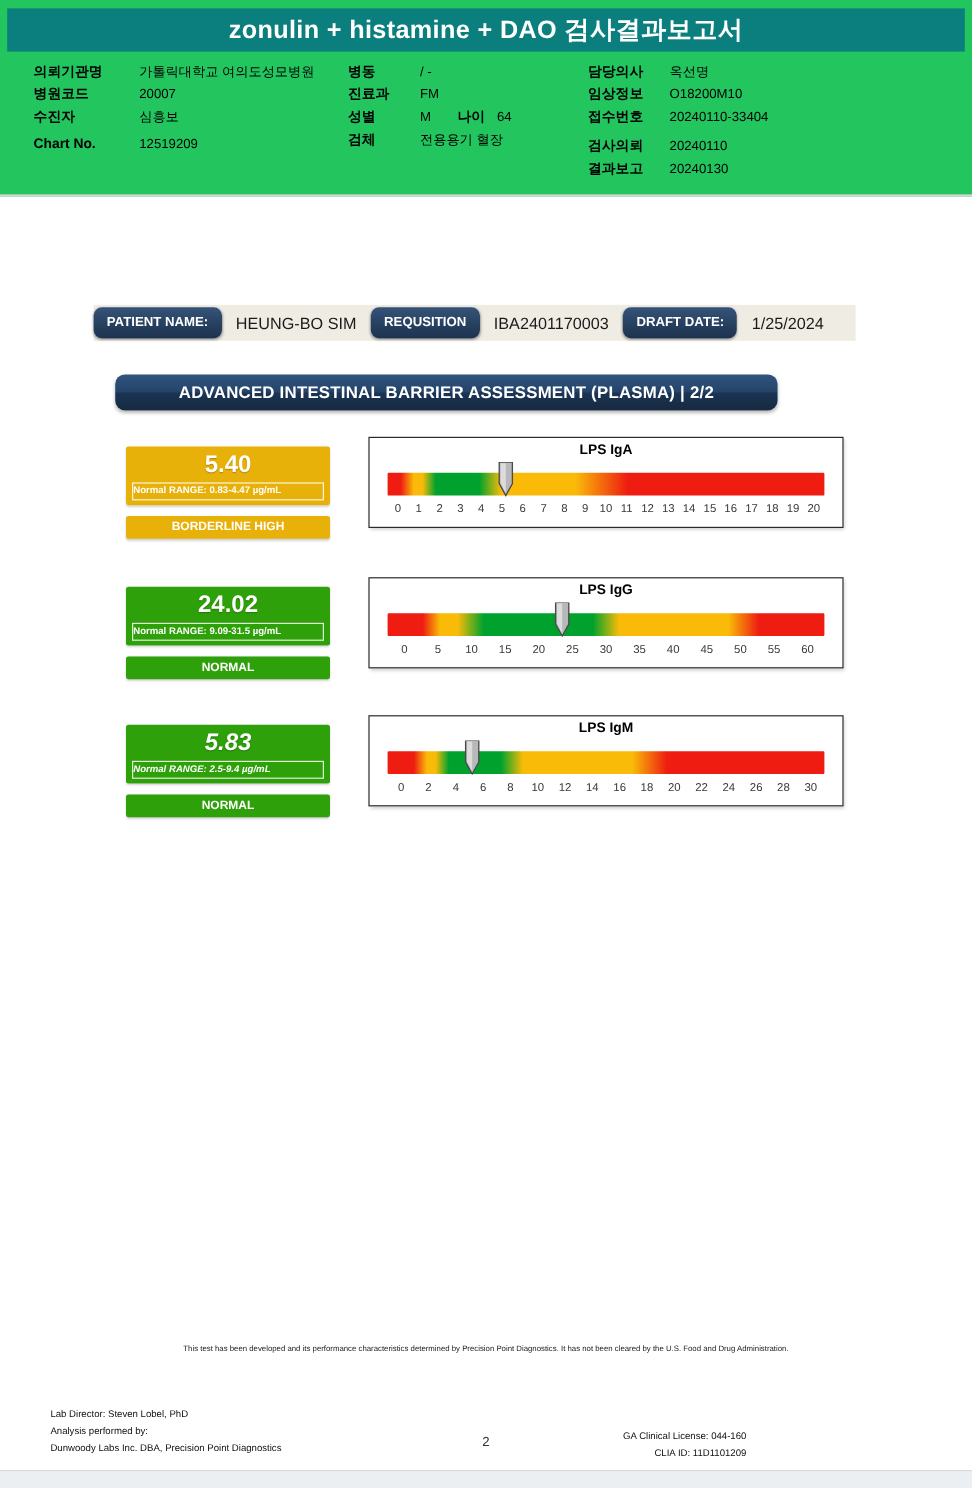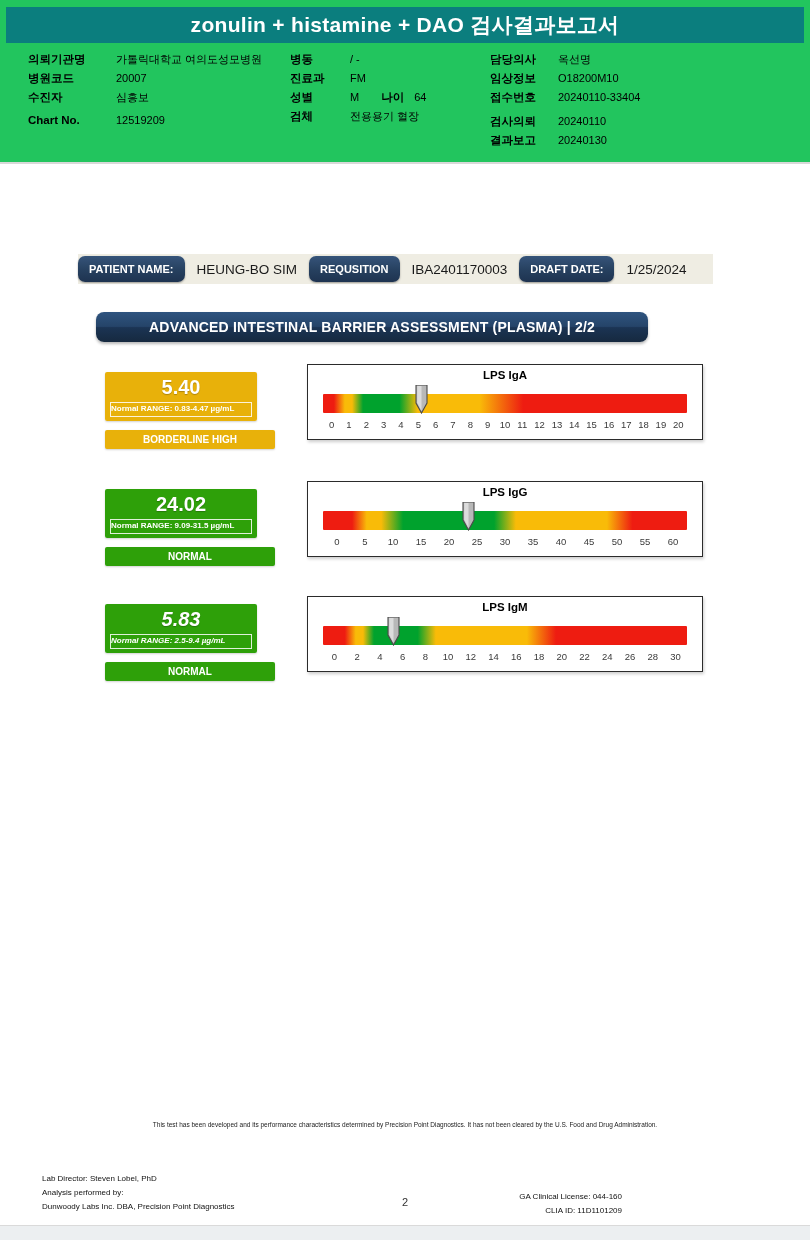--- a/index.html
+++ b/index.html
@@ -152,21 +152,21 @@
     height: 85px;
   }
   .result-row.r0 { top: 190px; }
   .result-row.r1 { top: 307px; }
   .result-row.r2 { top: 422px; }
 
   
   .val-card {
     position: absolute;
     left: 105px; top: 0;
-    width: 152px;
+    width: 170px;
     border-radius: 2px;
     overflow: hidden;
     box-shadow: 0 1px 2px rgba(0,0,0,0.18);
   }
   .val-card .big {
     text-align: center;
     color: #ffffff;
     font-size: 20px;
     font-weight: bold;
     padding: 4px 0 3px 0;

